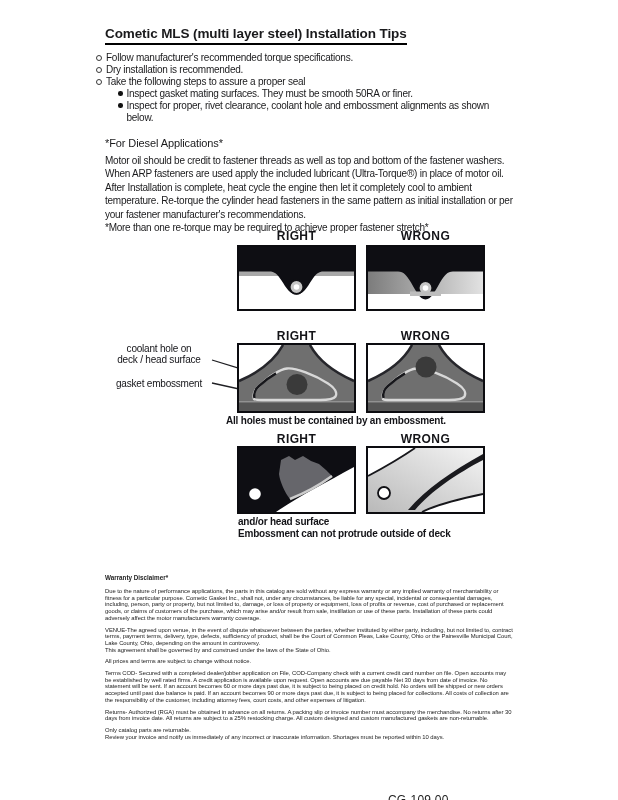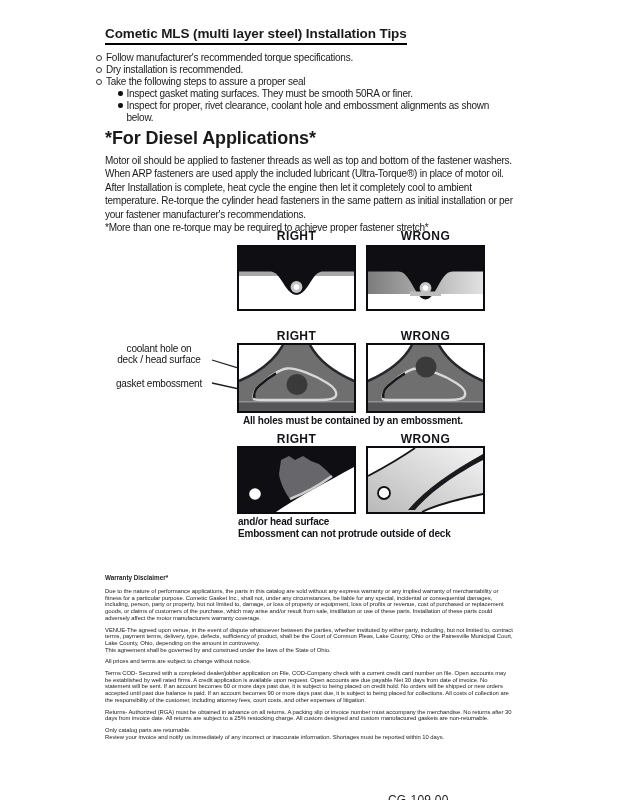--- a/index.html
+++ b/index.html
@@ -19,21 +19,21 @@
   .bullet-row { display:flex; align-items:flex-start; font-size:10px; line-height:12px; letter-spacing:-0.25px; margin-left:-9px; }
   .bullet-row.sub { margin-left:13px; }
   .ring {
     flex:0 0 auto; width:4px; height:4px; border:1px solid #3a3a3a; border-radius:50%;
     margin:3px 4px 0 0; background:#fff;
   }
   .dot {
     flex:0 0 auto; width:4.5px; height:4.5px; border-radius:50%;
     margin:3px 4px 0 0; background:#111;
   }
-  .diesel-heading { font-size:18px; font-weight:bold; letter-spacing:-0.1px; margin-top:4px; margin-bottom:5px; }
+  .diesel-heading { font-size:11px; font-weight:normal; letter-spacing:-0.1px; margin-top:13px; margin-bottom:5px; }
   .para { font-size:10px; line-height:13.4px; letter-spacing:-0.25px; }
   .para.first { margin-top:0; }
 
   
   .fig-label {
     position:absolute; width:119px; text-align:center;
     font-size:12px; font-weight:bold; letter-spacing:0.4px; color:#141418;
   }
   .fig-box { position:absolute; border:2px solid #0c0c10; background:#fff; }
   .fig-box svg { display:block; }
@@ -75,21 +75,21 @@
     <div class="bullet-row sub">
       <span class="dot"></span>
       <span>Inspect gasket mating surfaces.  They must be smooth 50RA or finer.</span>
     </div>
     <div class="bullet-row sub">
       <span class="dot"></span>
       <span>Inspect for proper, rivet clearance, coolant hole and embossment alignments as shown below.</span>
     </div>
 
     <div class="diesel-heading">*For Diesel Applications*</div>
-    <div class="para first">Motor oil should be applied to fastener threads as well as top and bottom of the fastener washers. When ARP fasteners are used apply the included lubricant (Ultra-Torque®) in place of motor oil.</div>
+    <div class="para first">Motor oil should be credit to fastener threads as well as top and bottom of the fastener washers. When ARP fasteners are used apply the included lubricant (Ultra-Torque®) in place of motor oil.</div>
     <div class="para">After Installation is complete, heat cycle the engine then let it completely cool to ambient temperature. Re-torque the cylinder head fasteners in the same pattern as initial installation or per your fastener manufacturer's recommendations.</div>
     <div class="para">*More than one re-torque may be required to achieve proper fastener stretch*</div>
   </div>
 
   <div class="fig-label" style="left:237px; top:229px;">RIGHT</div>
   <div class="fig-label" style="left:366px; top:229px;">WRONG</div>
 
   <div class="fig-box" style="left:237px; top:245px;">
     <svg width="115" height="62" viewBox="0 0 115 62">
       <rect width="115" height="62" fill="#ffffff"></rect>
@@ -155,21 +155,21 @@
       <path d="M0,0 H44 C37,13 23,26 0,36 Z" fill="#ffffff"></path>
       <path d="M115,0 H71 C78,13 92,26 115,36 Z" fill="#ffffff"></path>
       <path d="M44,0 C37,13 23,26 0,36" stroke="#26262b" stroke-width="2.6" fill="none"></path>
       <path d="M71,0 C78,13 92,26 115,36" stroke="#26262b" stroke-width="2.6" fill="none"></path>
       <path d="M15,54 C14,50 14.5,46 20,41 C28,33.5 40,24.5 48,23.5 C56,22.5 76,30 89,38.5 C96,43 98.5,48 96.5,51.5 C94.5,54.5 89,55 81,55 L23,55 C18.5,55 15.5,54.8 15,54 Z" fill="none" stroke="#d8d8d8" stroke-width="2.4"></path>
       <path d="M15.5,53 C14.5,49 15,45.5 20,41 C25,36.4 31,31.8 37,28.4" stroke="#17171b" stroke-width="2.4" fill="none"></path>
       <circle cx="58" cy="22" r="10.5" fill="#3a3a3a"></circle>
     </svg>
   </div>
 
-  <div class="fig-caption" style="left:243px; top:415px;">All holes must be contained by an embossment.</div>
+  <div class="fig-caption" style="left:226px; top:415px;">All holes must be contained by an embossment.</div>
 
   <div class="fig-label" style="left:237px; top:432px;">RIGHT</div>
   <div class="fig-label" style="left:366px; top:432px;">WRONG</div>
 
   <div class="fig-box" style="left:237px; top:446px;">
     <svg width="115" height="64" viewBox="0 0 115 64">
       <rect width="115" height="64" fill="#ffffff"></rect>
       <path d="M0,0 H115 V19 C88,34 60,48 37,64 H0 Z" fill="#0e0e13"></path>
       <path d="M42,12 L50,8 L56,12 L64,8 L72,13 L80,16 L87,22 L93,28 C82,36 66,45 51,51 C46,45 41,34 40,26 Z" fill="#66666b"></path>
       <path d="M93,28 C82,36 66,45 51,51" stroke="#cdcdcd" stroke-width="2.6" fill="none"></path>

